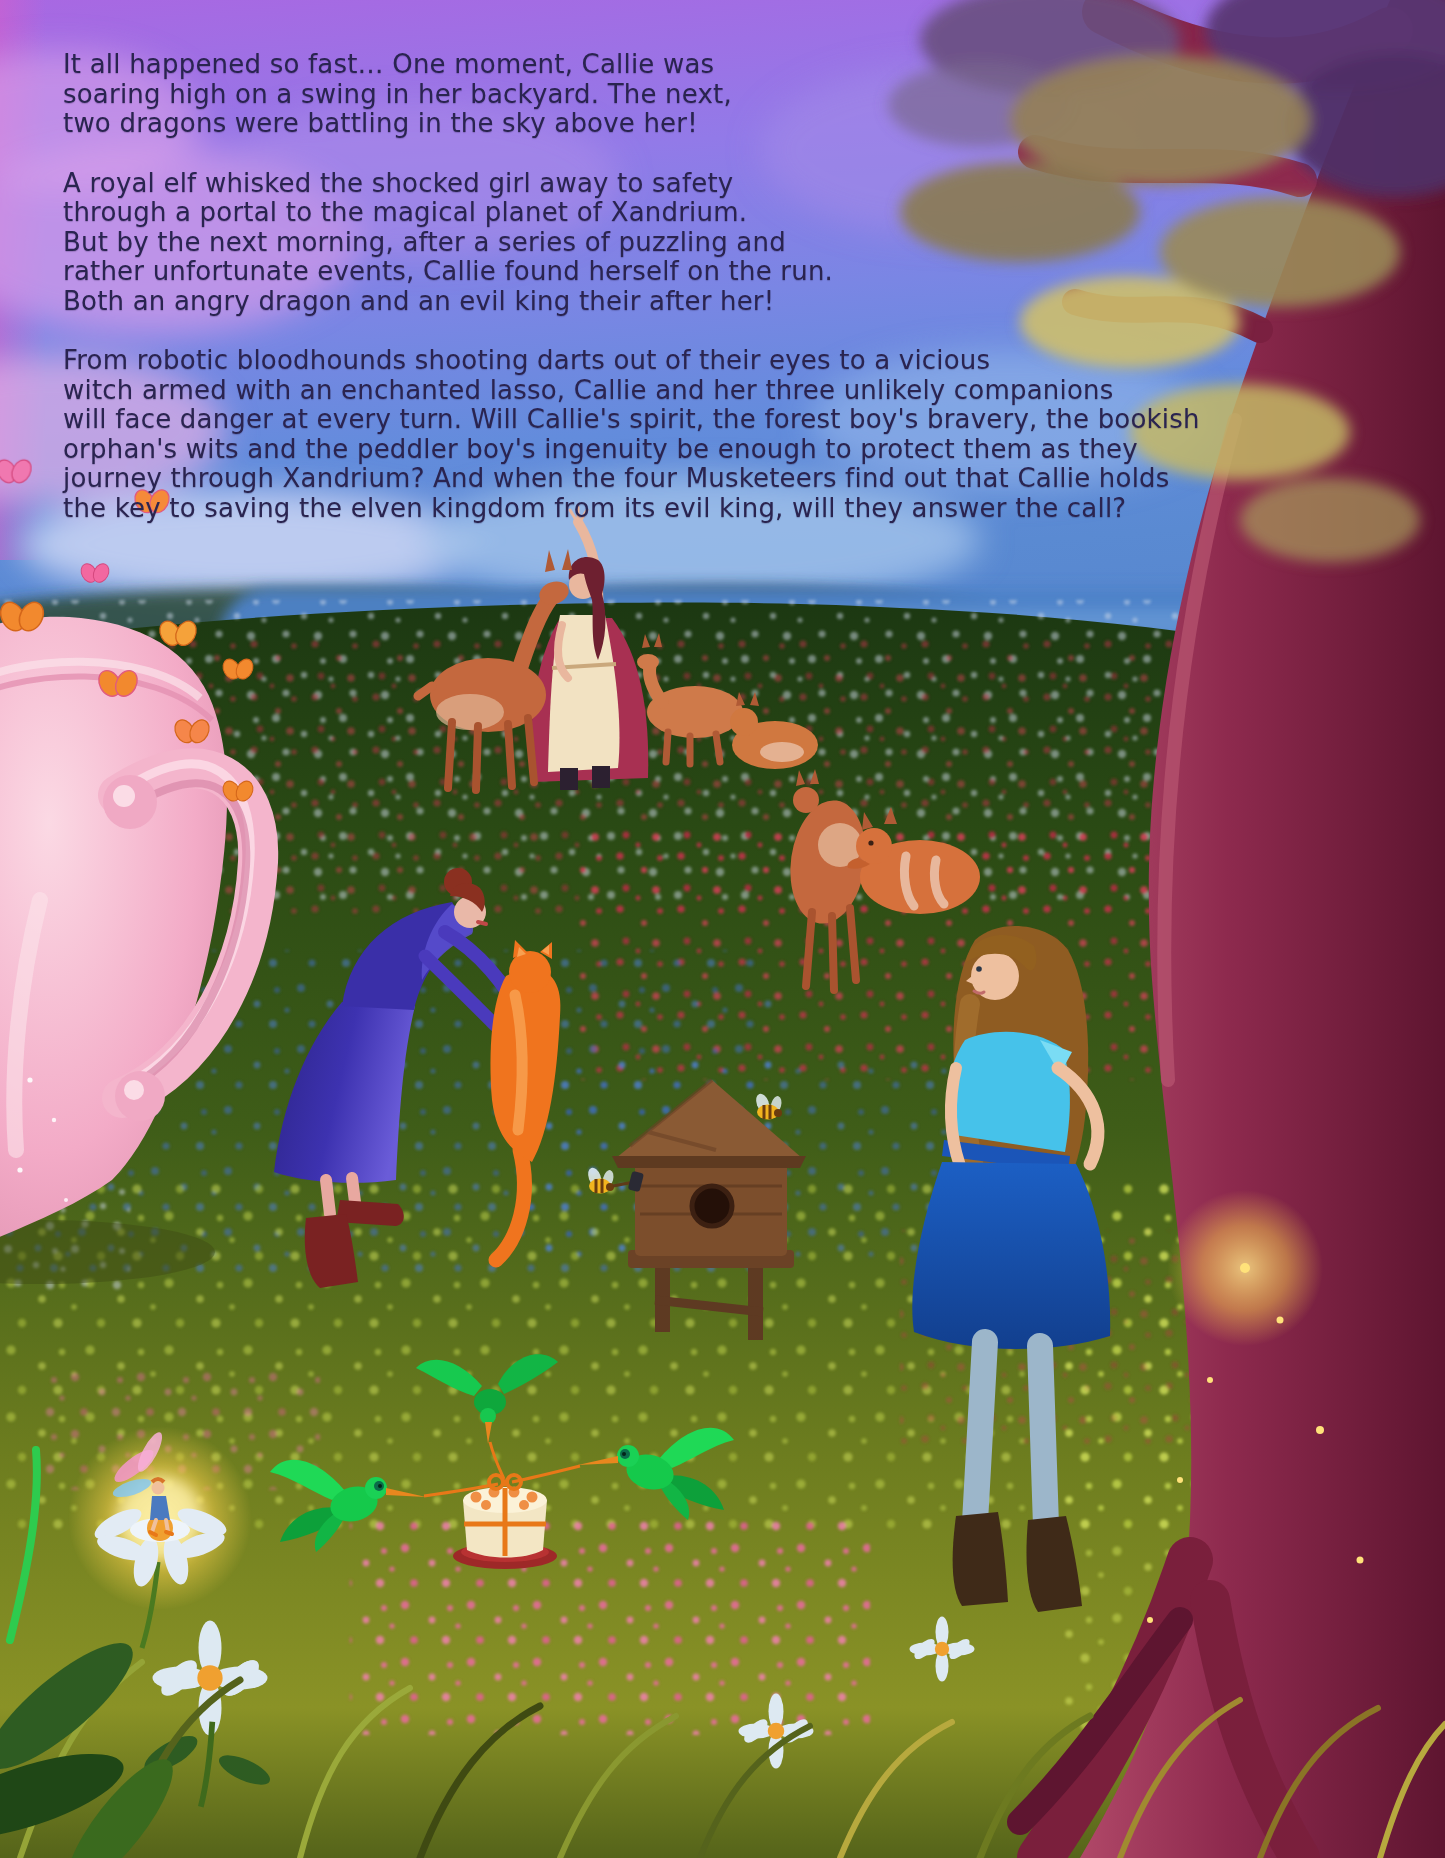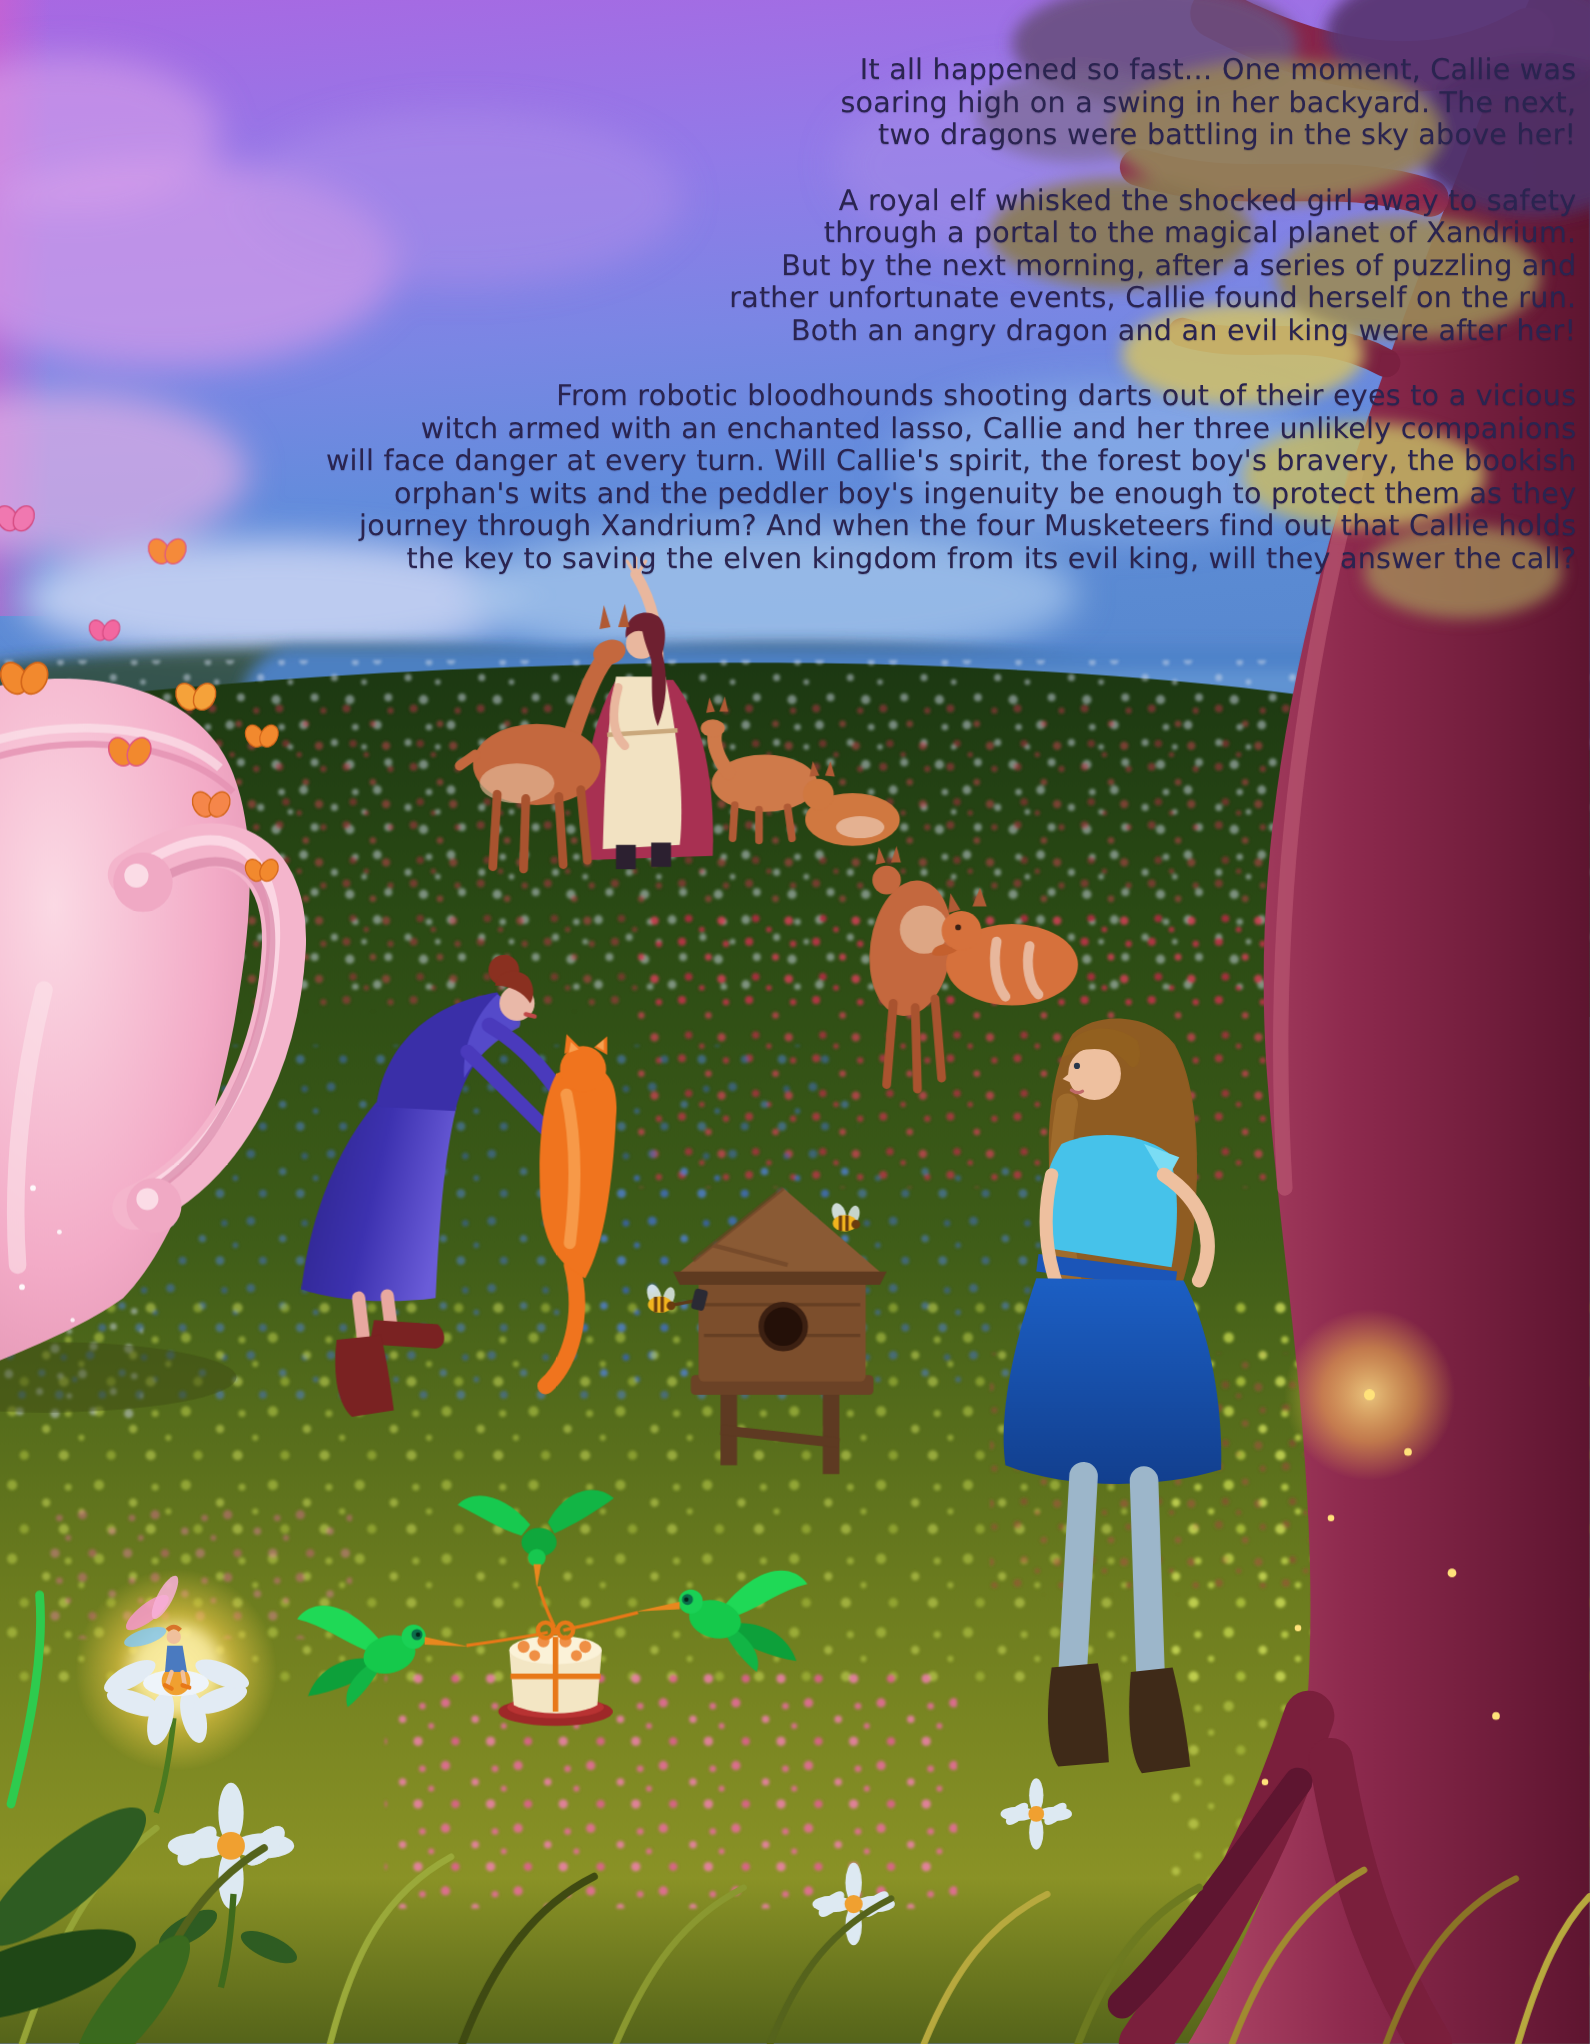--- a/index.html
+++ b/index.html
@@ -3,21 +3,21 @@
 <meta charset="utf-8">
 <style>
   html,body{margin:0;padding:0;background:#1a1626;}
   .canvas{
     position:relative;width:1445px;height:1858px;overflow:hidden;
     font-family:"DejaVu Sans",sans-serif;background:#6f86de;
   }
   .canvas svg.illu{position:absolute;inset:0;display:block;}
   .blurb{
     position:absolute;left:63px;top:50px;z-index:5;width:1370px;
-    color:#2a2450;font-size:26px;line-height:29.5px;letter-spacing:.2px;text-align:right;
+    color:#2a2450;font-size:26px;line-height:29.5px;letter-spacing:.2px;
   }
   .blurb p{margin:0 0 30px 0;white-space:pre-line;text-shadow:0 1px 1px rgba(25,15,55,.22);}
 </style>
 </head>
 <body>
 
 <div class="canvas">
 
   <svg class="illu" viewBox="0 0 1445 1858" xmlns="http://www.w3.org/2000/svg">
     <defs>
@@ -505,21 +505,21 @@
   </svg>
 
   <div class="blurb">
     <p>It all happened so fast… One moment, Callie was
 soaring high on a swing in her backyard. The next,
 two dragons were battling in the sky above her!</p>
     <p>A royal elf whisked the shocked girl away to safety
 through a portal to the magical planet of Xandrium.
 But by the next morning, after a series of puzzling and
 rather unfortunate events, Callie found herself on the run.
-Both an angry dragon and an evil king were after her!</p>
+Both an angry dragon and an evil king their after her!</p>
     <p>From robotic bloodhounds shooting darts out of their eyes to a vicious
 witch armed with an enchanted lasso, Callie and her three unlikely companions
 will face danger at every turn. Will Callie's spirit, the forest boy's bravery, the bookish
 orphan's wits and the peddler boy's ingenuity be enough to protect them as they
 journey through Xandrium? And when the four Musketeers find out that Callie holds
 the key to saving the elven kingdom from its evil king, will they answer the call?</p>
   </div>
 
 </div>
 

